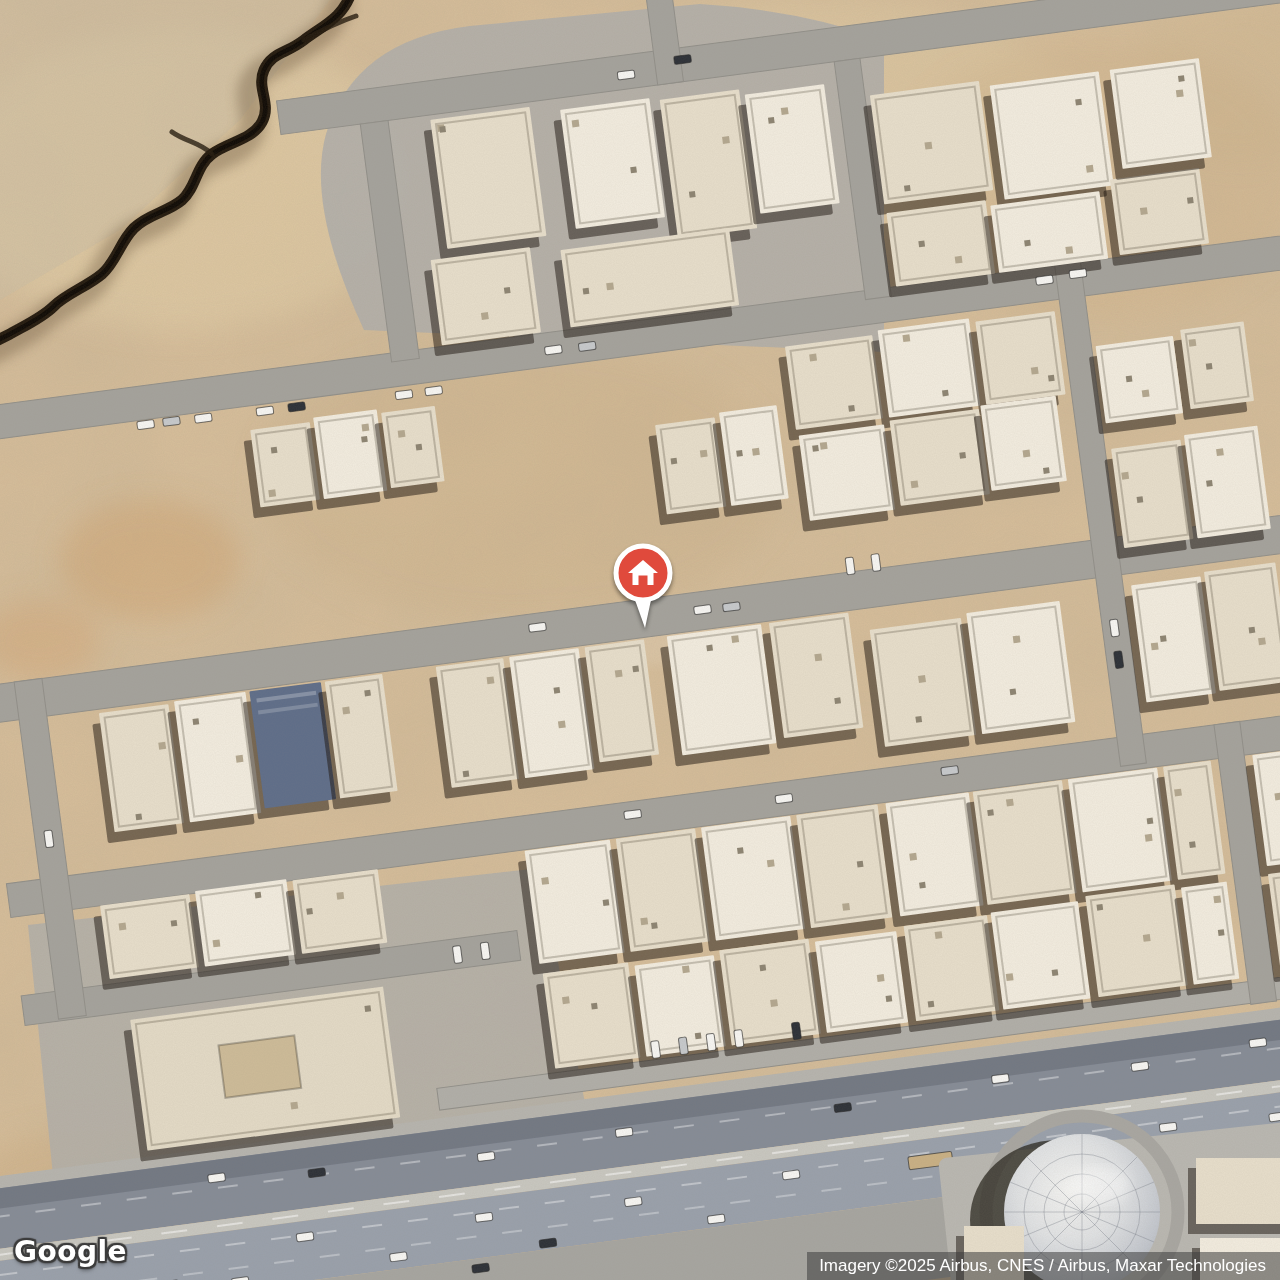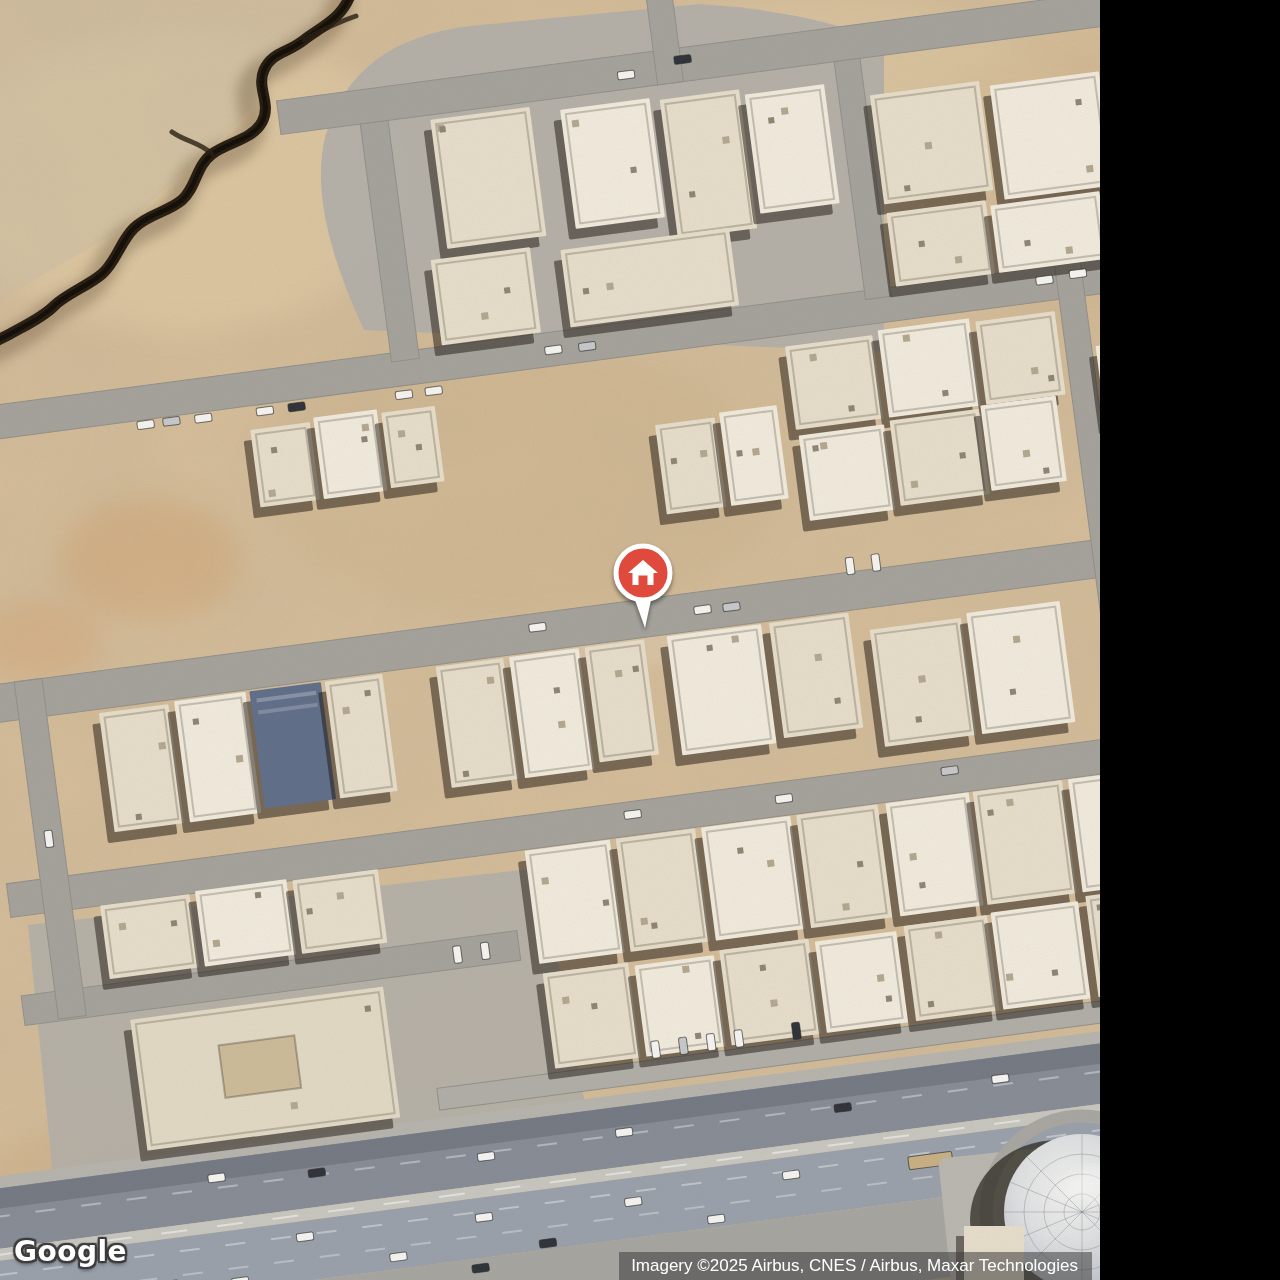--- a/index.html
+++ b/index.html
@@ -1,27 +1,27 @@
 <!DOCTYPE html>
 <html><head>
 <meta charset="utf-8">
 <style>
   html,body{margin:0;padding:0;background:#000;}
-  .stage{position:relative;width:1056px;height:1280px;overflow:hidden;
-         font-family:"Liberation Sans",sans-serif;background:#a21caf;padding-left:44px;}
+  .stage{position:relative;width:1280px;height:1280px;overflow:hidden;
+         font-family:"Liberation Sans",sans-serif;background:#a21caf;}
   .stage svg.scene{position:absolute;left:0;top:0;}
   .pin{position:absolute;left:607px;top:540px;width:72px;height:96px;
        filter:drop-shadow(0 3px 2px rgba(0,0,0,.45));cursor:pointer;}
   .google-logo{position:absolute;left:14px;bottom:12px;
        font-family:"DejaVu Sans",sans-serif;font-weight:700;font-size:28px;
        letter-spacing:0.5px;color:#ffffff;cursor:pointer;
        text-shadow:-2px -2px 1px #3c3c3c,2px -2px 1px #3c3c3c,-2px 2px 1px #3c3c3c,
                    2px 2px 1px #3c3c3c,0 -2px 1px #3c3c3c,0 2px 1px #3c3c3c,
                    -2px 0 1px #3c3c3c,2px 0 1px #3c3c3c,0 3px 4px rgba(0,0,0,.5);}
-  .attribution{position:absolute;right:8px;bottom:0;height:28px;line-height:28px;
+  .attribution{position:absolute;right:0;bottom:0;height:28px;line-height:28px;
        background:rgba(60,60,60,.55);color:#ffffff;font-size:17px;
        padding:0 14px 0 12px;white-space:nowrap;}
 </style>
 </head>
 <body>
 
 <div class="stage">
 
 <svg class="scene" width="1280" height="1280" viewBox="0 0 1280 1280">
   <defs>

